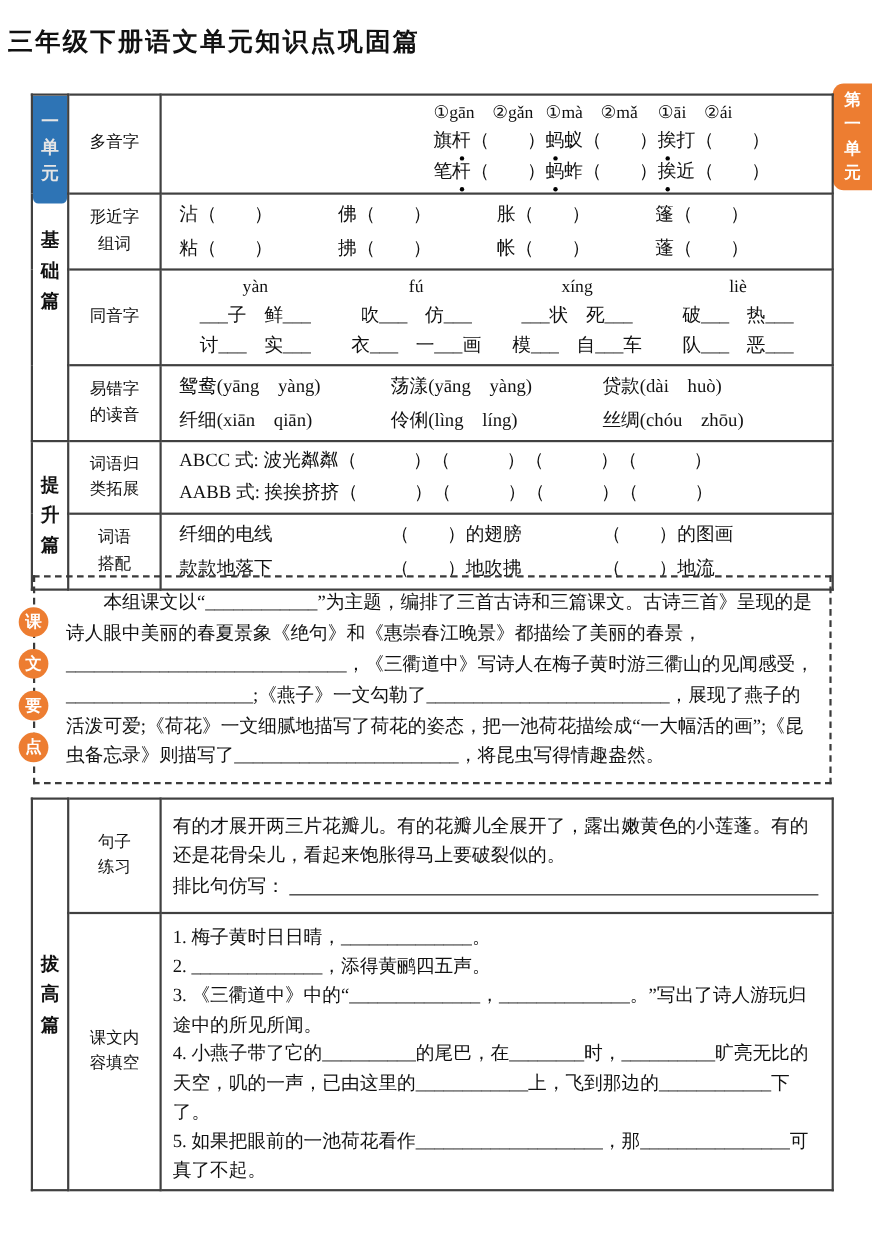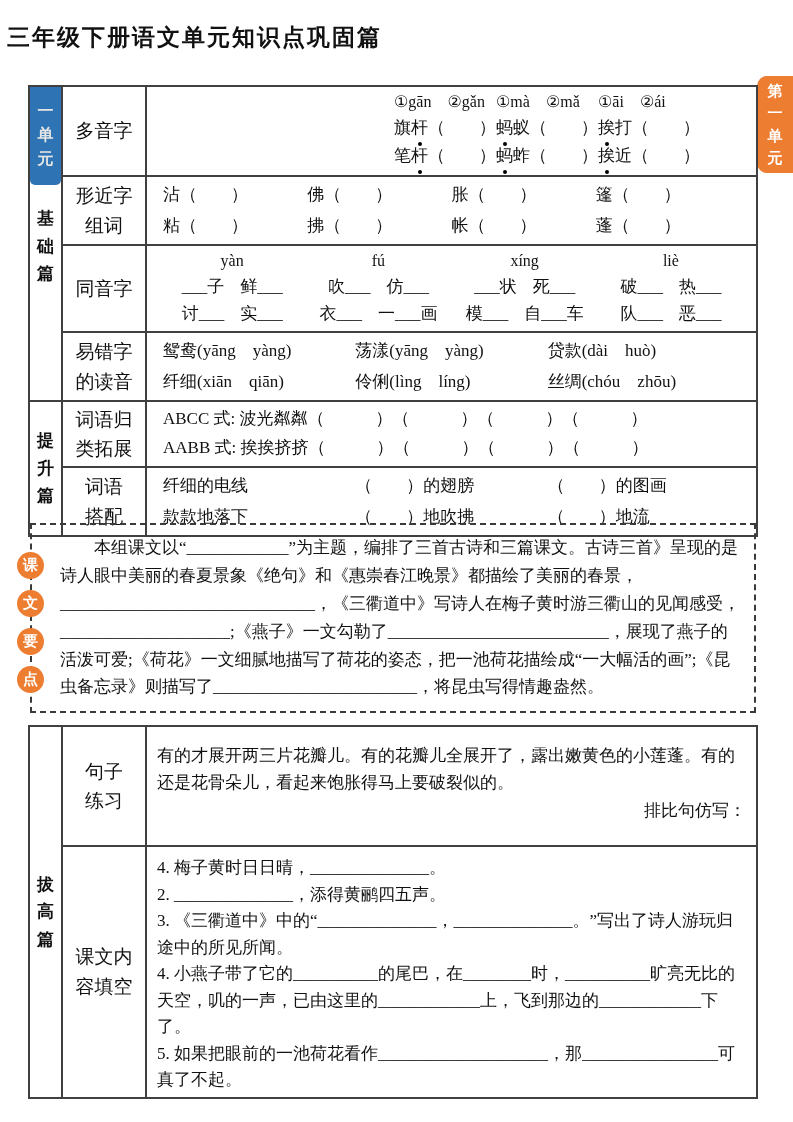--- a/index.html
+++ b/index.html
@@ -42,21 +42,21 @@
 
   .side-cell { padding:0; text-align:center; }
   .side-cell.basic { vertical-align:top; }
   .blue-tab {
     width:100%; background:#2E74B5; color:#e5e5e5; font-weight:bold; font-size:16px;
     padding:12px 0 14px; border-radius:0 0 5px 5px;
   }
   .section-label { font-size:17px; font-weight:bold; line-height:1.62; width:1.2em; }
   .side-cell.basic .section-label { margin:20px auto 0; }
 
-  .label-cell { text-align:center; font-size:19px; padding:2px 4px; }
+  .label-cell { text-align:center; font-size:15px; padding:2px 4px; }
   .lw2 { width:2.5em; margin:0 auto; word-break:break-all; line-height:1.55; text-align:center; }
   .lw3 { width:3.2em; margin:0 auto; word-break:break-all; line-height:1.55; text-align:center; }
 
   .content-cell { padding:3px 10px; font-size:17px; }
 
   
   .dyz-wrap { display:flex; justify-content:flex-end; padding:2px 46px 2px 6px; }
   .dyz-group .pinyin { font-size:16px; margin-bottom:1px; }
   .dyz-group .word { line-height:1.62; }
   .em { position:relative; display:inline-block; }
@@ -89,21 +89,21 @@
   .essay-text { text-indent:2em; }
   .badge {
     position:absolute; left:17px; width:27px; height:27px; border-radius:50%;
     background:#ED7D31; color:#fff; font-size:15px; font-weight:bold;
     display:flex; align-items:center; justify-content:center; z-index:2;
   }
   .b0 { top:552px; } .b1 { top:590px; } .b2 { top:628px; } .b3 { top:666px; }
 
   
   .para { line-height:1.6; }
-  .prompt-line { display:flex; align-items:flex-end; line-height:1.6;flex-direction:column; }
+  .prompt-line { display:flex; align-items:flex-end; line-height:1.6; }
   .fill-line { flex:1; border-bottom:1.6px solid #111; margin:0 2px 5px 4px; height:1em; }
   .fill-item { line-height:1.56; }
 </style>
 </head>
 <body>
 
 <div class="page">
 
   <h1 class="title">三年级下册语文单元知识点巩固篇</h1>
 
@@ -292,37 +292,37 @@
     <colgroup>
         <col class="c-side">
         <col class="c-label">
         <col>
       </colgroup>
     <tbody>
       <tr>
         <td class="side-cell" rowspan="2">
           <div class="vstack section-label">拔高篇</div>
         </td>
-        <td class="label-cell" style="height:120px">
+        <td class="label-cell" style="height:104px">
           <div class="lw2">句子练习</div>
         </td>
         <td class="content-cell">
           <div class="para">有的才展开两三片花瓣儿。有的花瓣儿全展开了，露出嫩黄色的小莲蓬。有的还是花骨朵儿，看起来饱胀得马上要破裂似的。</div>
           <div class="prompt-line">
             <span>排比句仿写：</span>
             <span class="fill-line"></span>
           </div>
         </td>
       </tr>
       <tr>
         <td class="label-cell" style="height:224px">
           <div class="lw3">课文内容填空</div>
         </td>
         <td class="content-cell" style="vertical-align:top; padding-top:8px;">
-          <div class="fill-item">4. 梅子黄时日日晴，______________。</div>
+          <div class="fill-item">1. 梅子黄时日日晴，______________。</div>
           <div class="fill-item">2. ______________，添得黄鹂四五声。</div>
           <div class="fill-item">3. 《三衢道中》中的“______________，______________。”写出了诗人游玩归途中的所见所闻。</div>
           <div class="fill-item">4. 小燕子带了它的__________的尾巴，在________时，__________旷亮无比的天空，叽的一声，已由这里的____________上，飞到那边的____________下了。</div>
           <div class="fill-item">5. 如果把眼前的一池荷花看作____________________，那________________可真了不起。</div>
         </td>
       </tr>
     </tbody>
   </table>
 
 </div>

